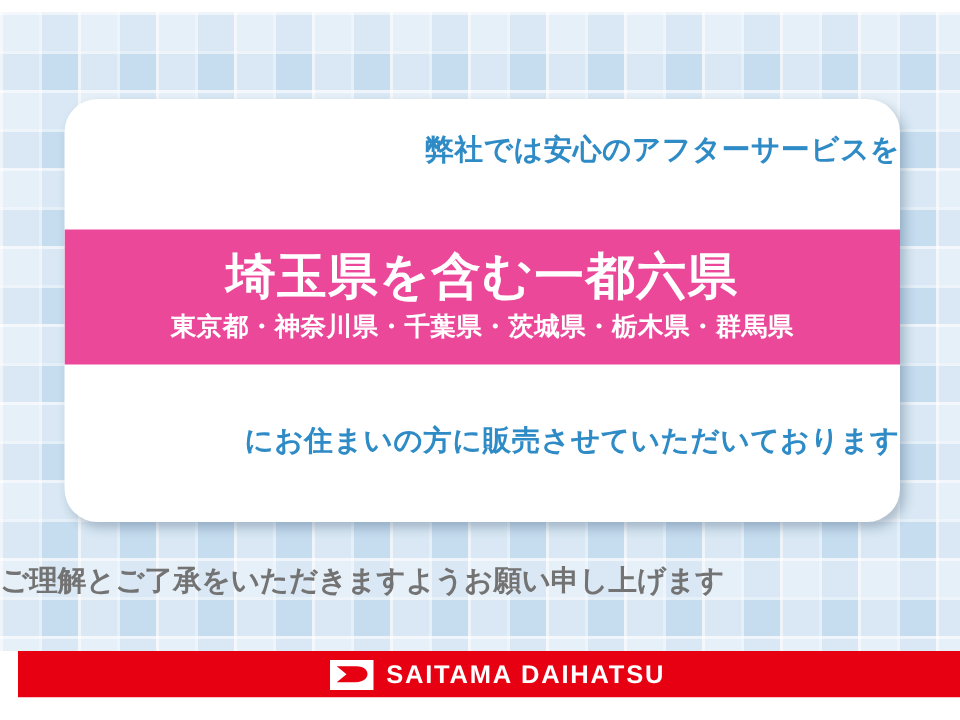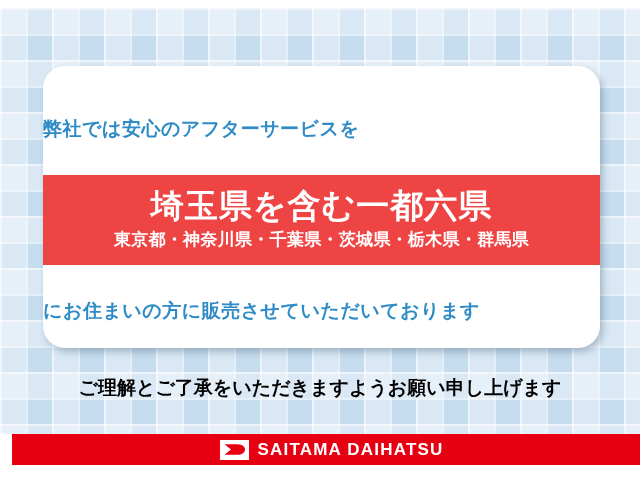--- a/index.html
+++ b/index.html
@@ -68,43 +68,42 @@
     border-radius: 22px;
     box-shadow: 3px 4px 7px rgba(40, 70, 100, 0.30);
     overflow: hidden;
     display: flex;
     flex-direction: column;
     justify-content: space-between;
   }
 
   .card-top {
     flex: 0 0 auto;
-    padding-top: 8px;
-    text-align: left;
-    margin-top: 40px;
+    padding-top: 20px;
+    text-align: right;
   }
   .card-bottom {
     flex: 0 0 auto;
-    padding-bottom: 22px;
-    text-align: left;
+    padding-bottom: 38px;
+    text-align: right;
   }
 
   .blue-line {
     color: #2f8bc6;
     font-size: 19px;
     font-weight: bold;
     line-height: 30px;
     letter-spacing: 0.5px;
     white-space: nowrap;
   }
 
   
   #yellow-band {
     flex: 0 0 auto;
-    background: #ef4444;
+    background: #ec4899;
     padding: 10px 0 12px 0;
     text-align: center;
   }
   #yellow-headline {
     color: #ffffff;
     font-size: 33px;
     font-weight: bold;
     line-height: 42px;
     letter-spacing: 1px;
     white-space: nowrap;
@@ -117,22 +116,21 @@
     letter-spacing: 0.3px;
     white-space: nowrap;
   }
 
   
   #caption {
     position: absolute;
     left: 0;
     top: 374px;
     width: 640px;
-    text-align: center;
-    color: #000000;
+    color: #737373;
     font-size: 19px;
     font-weight: bold;
     line-height: 28px;
     white-space: nowrap;
   }
 
   
   #footer-bar {
     position: absolute;
     left: 12px;

